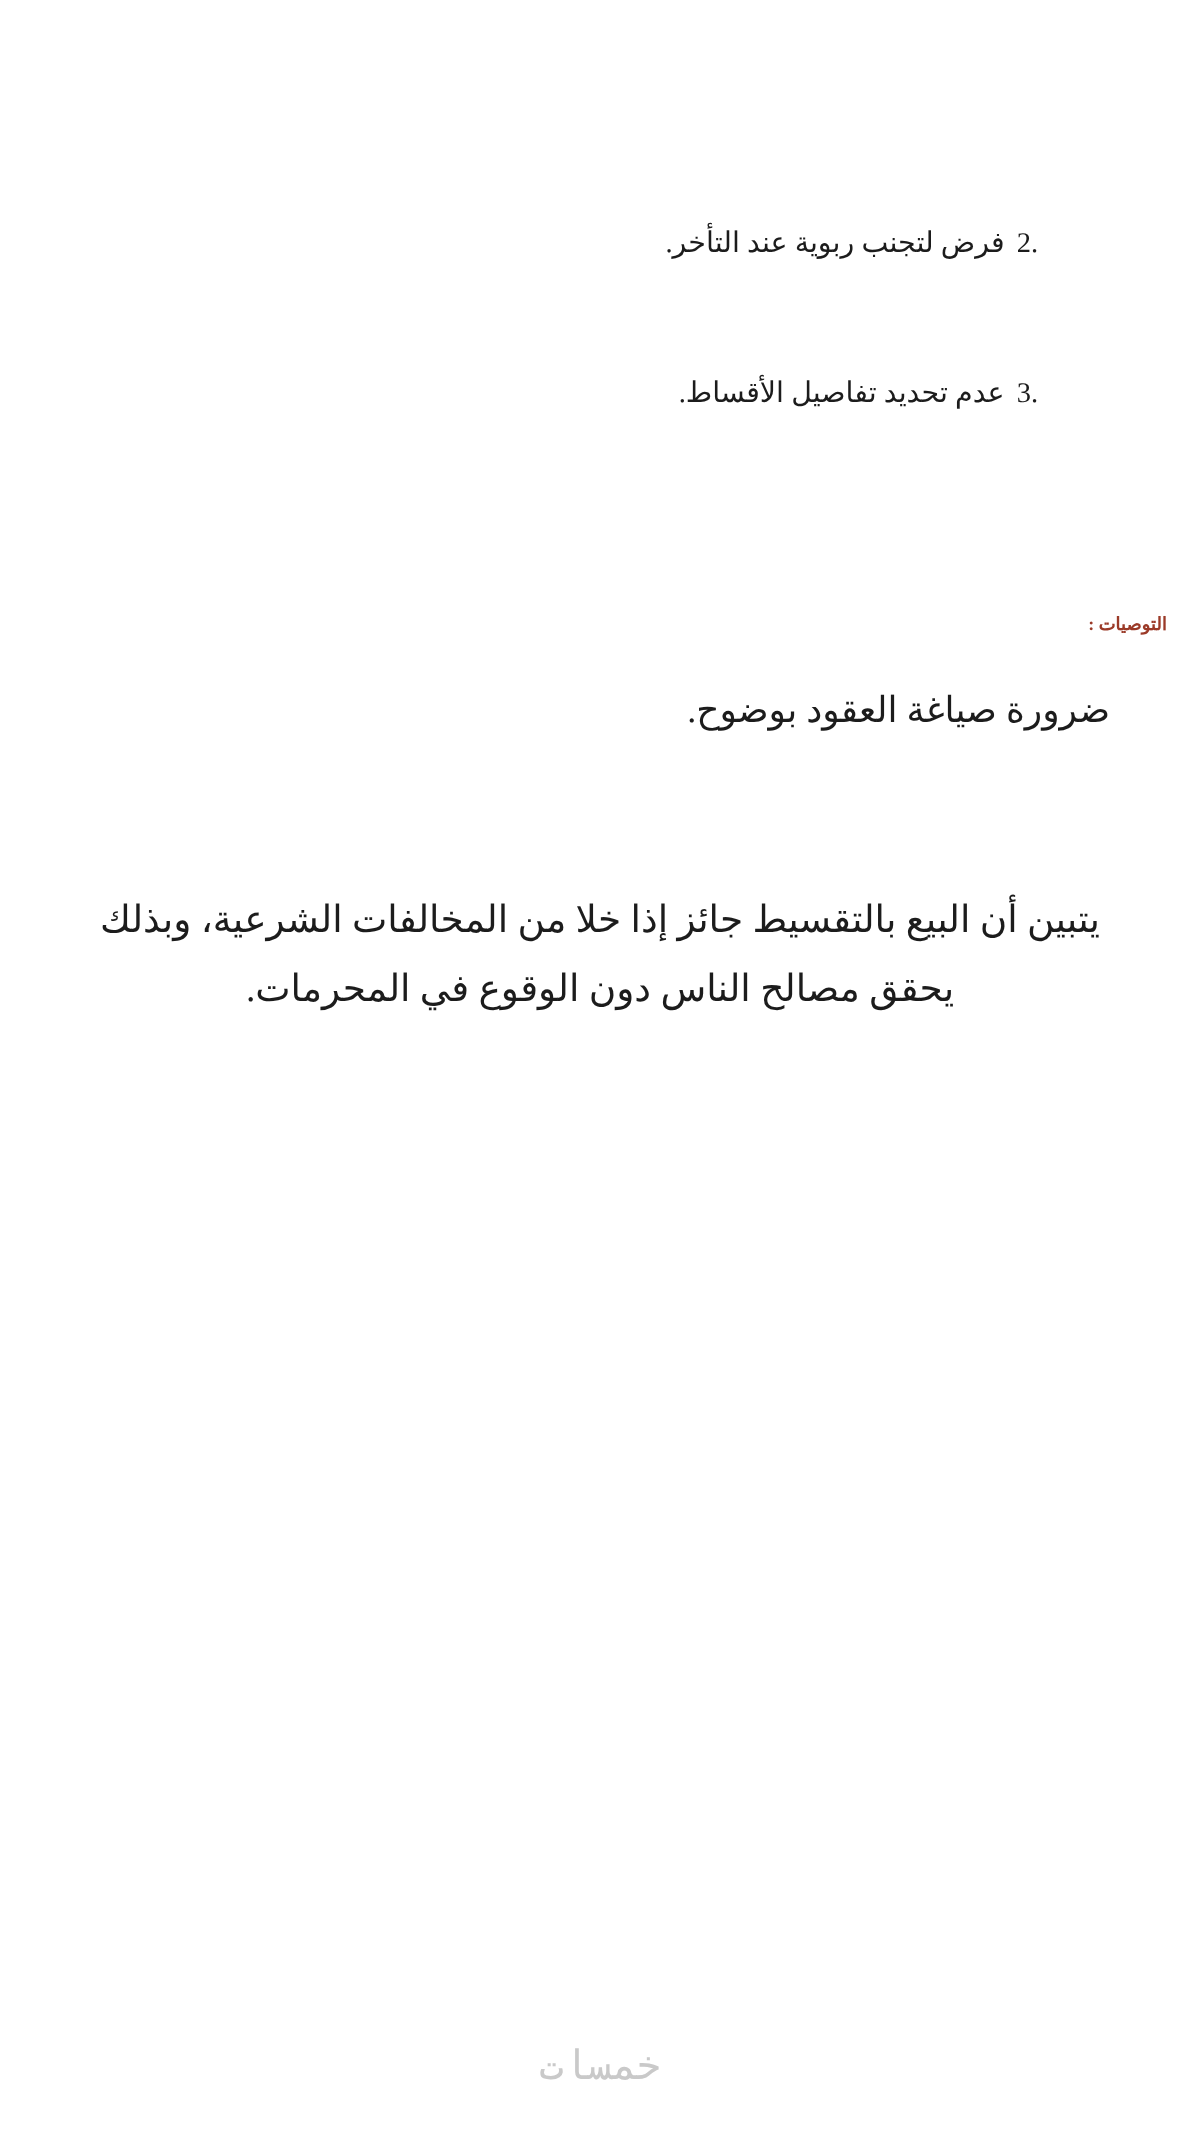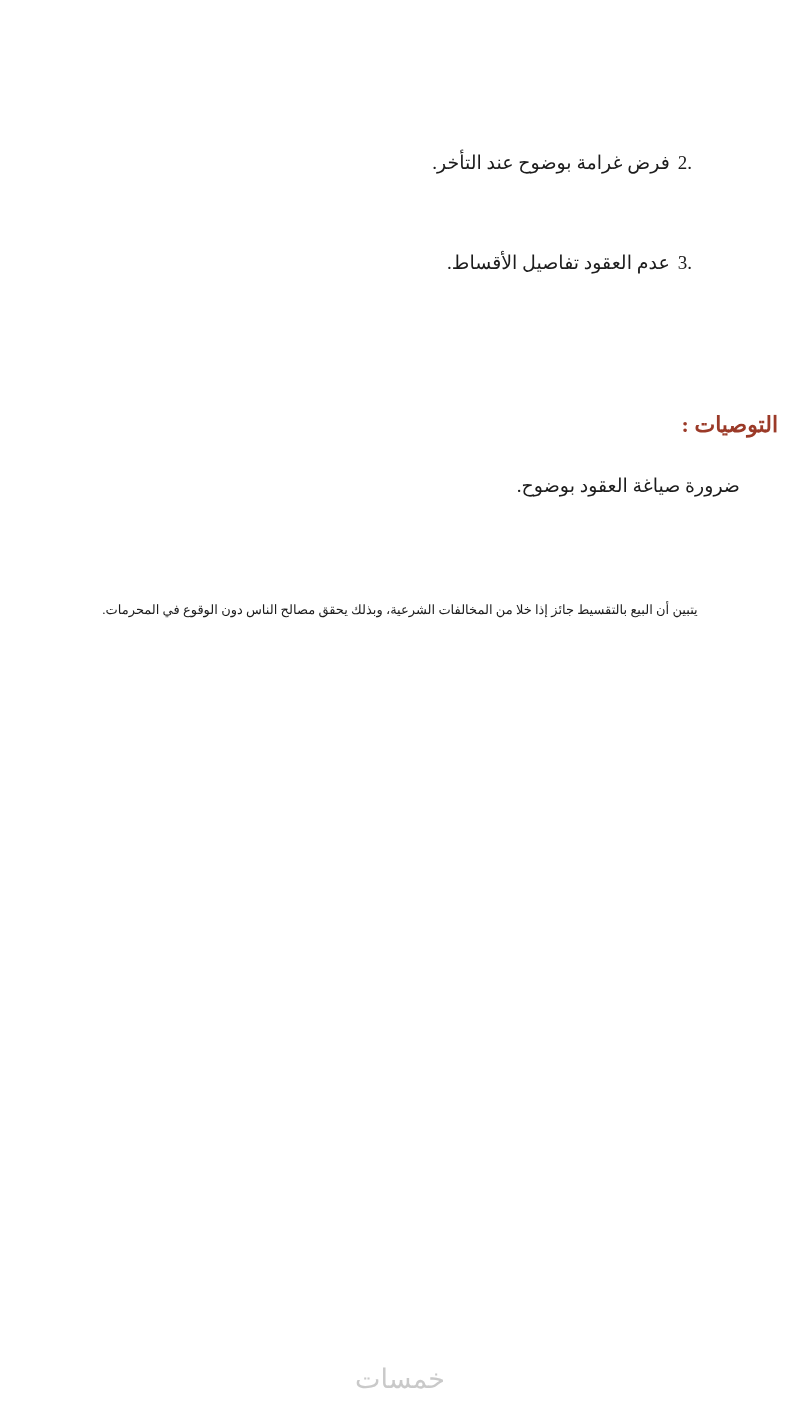--- a/index.html
+++ b/index.html
@@ -52,77 +52,77 @@
     flex: 0 1 auto;
   }
   .list-block {
     margin-right: auto;
     width: 100%;
     text-align: right;
   }
   .section-heading {
     color: #9b3a28;
     font-weight: bold;
-    font-size: 22px;
+    font-size: 12px;
     margin: 0 0 28px 0;
     text-align: right;
     line-height: 1.6;
   }
   .para {
-    font-size: 19px;
+    font-size: 24px;
     line-height: 1.7;
     margin: 0 0 22px 0;
     text-align: right;
     color: #1c1c1c;
   }
   .spacer-lg { height: 58px; }
   .spacer-md { height: 40px; }
   .conclusion-wrap {
     margin-top: 34px;
   }
   .conclusion-text {
-    font-size: 13px;
+    font-size: 25px;
     line-height: 1.85;
     text-align: center;
     color: #1c1c1c;
     padding: 0 24px;
   }
   .watermark {
     position: absolute;
     left: 0;
     right: 0;
     bottom: 26px;
     text-align: center;
     color: #c9c9c9;
     font-size: 27px;
     letter-spacing: 1px;
-    font-family: Liberation Serif, serif;
+    font-family: Liberation Mono, monospace;
     direction: rtl;
     user-select: none;
   }
   .indent-1 { padding-right: 86px; }
   .indent-2 { padding-right: 38px; }
 </style>
 </head>
 <body>
 
 <div class="page">
 
   <div class="doc-body">
 
     <div class="list-block">
 
       <div class="numbered-item indent-1">
         <span class="marker">2.</span>
-        <span class="item-text">فرض غرامة بوضوح عند التأخر.</span>
+        <span class="item-text">فرض لتجنب ربوية عند التأخر.</span>
       </div>
 
       <div class="numbered-item indent-1">
         <span class="marker">3.</span>
-        <span class="item-text">عدم العقود تفاصيل الأقساط.</span>
+        <span class="item-text">عدم تحديد تفاصيل الأقساط.</span>
       </div>
 
     </div>
 
     <div class="spacer-lg"></div>
 
     <div class="section">
       <h2 class="section-heading">التوصيات :</h2>
       <p class="para indent-2">ضرورة صياغة العقود بوضوح.</p>
     </div>

